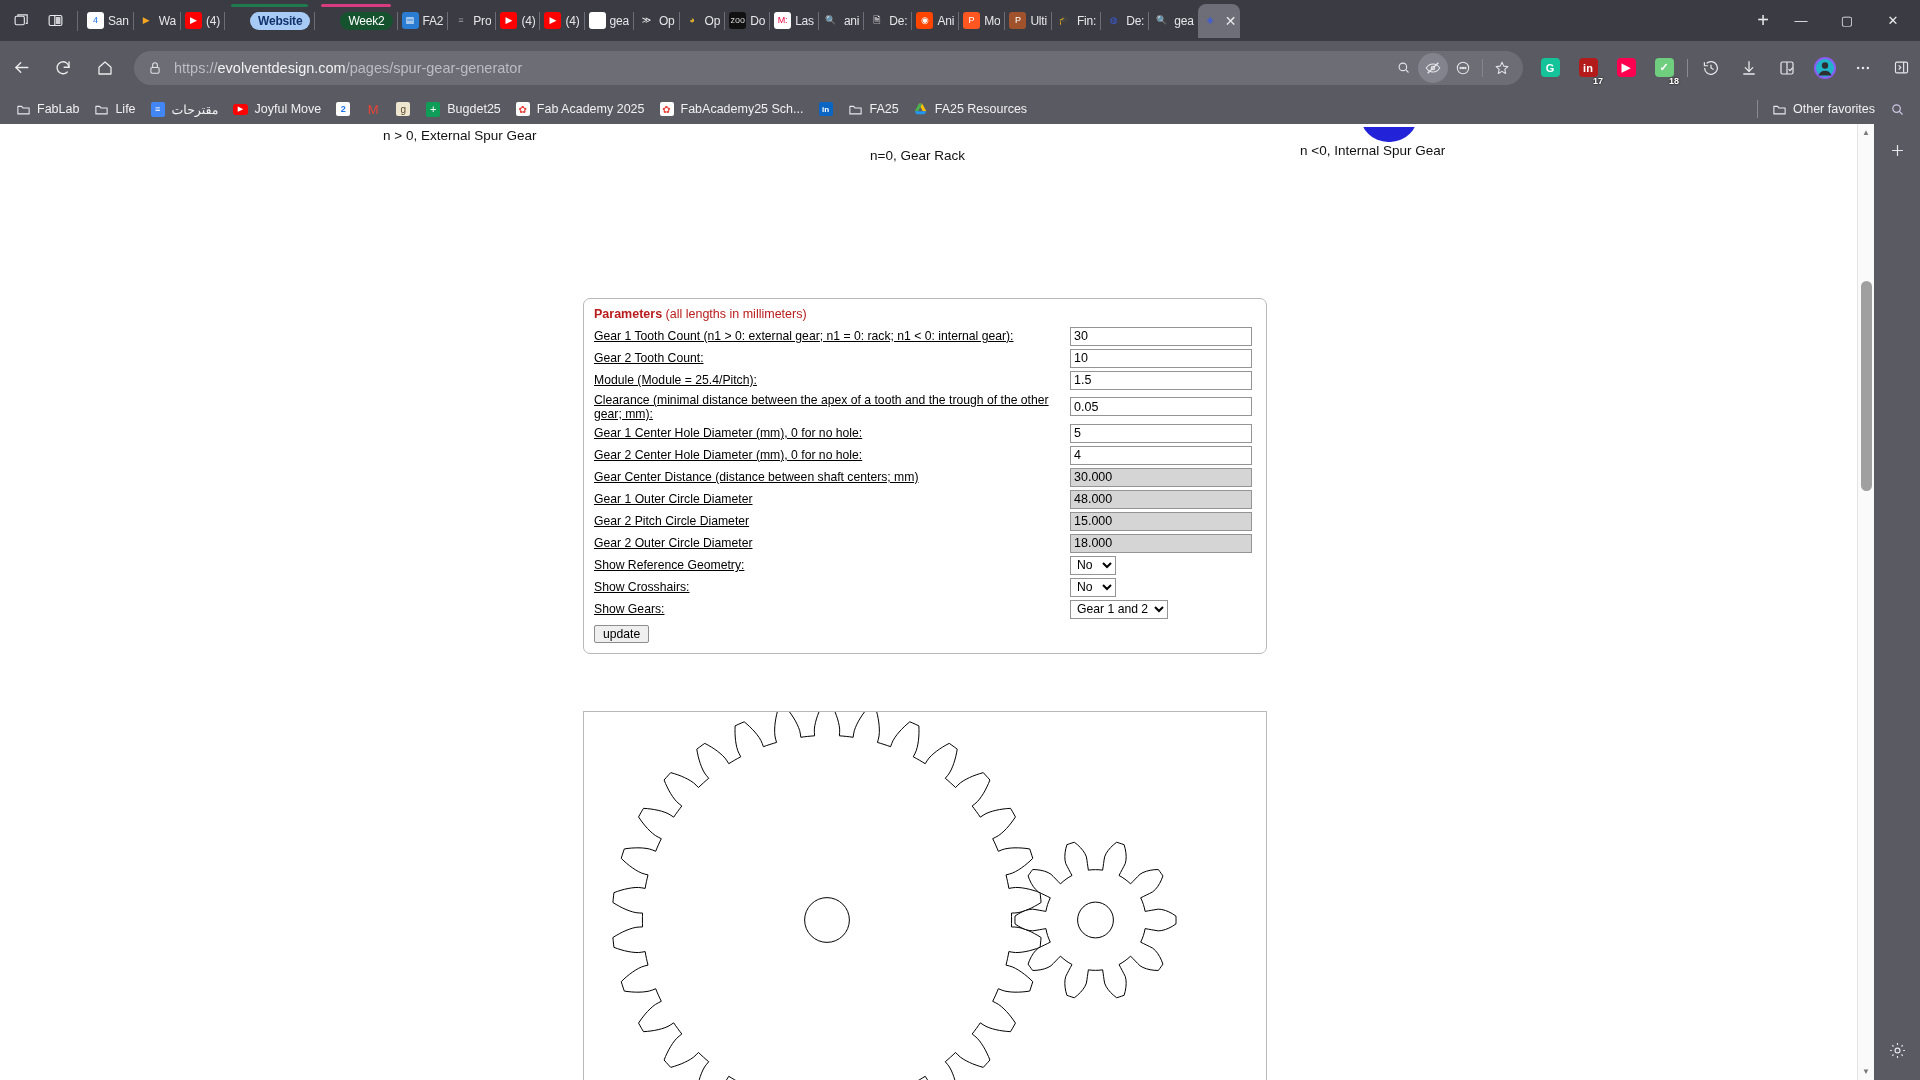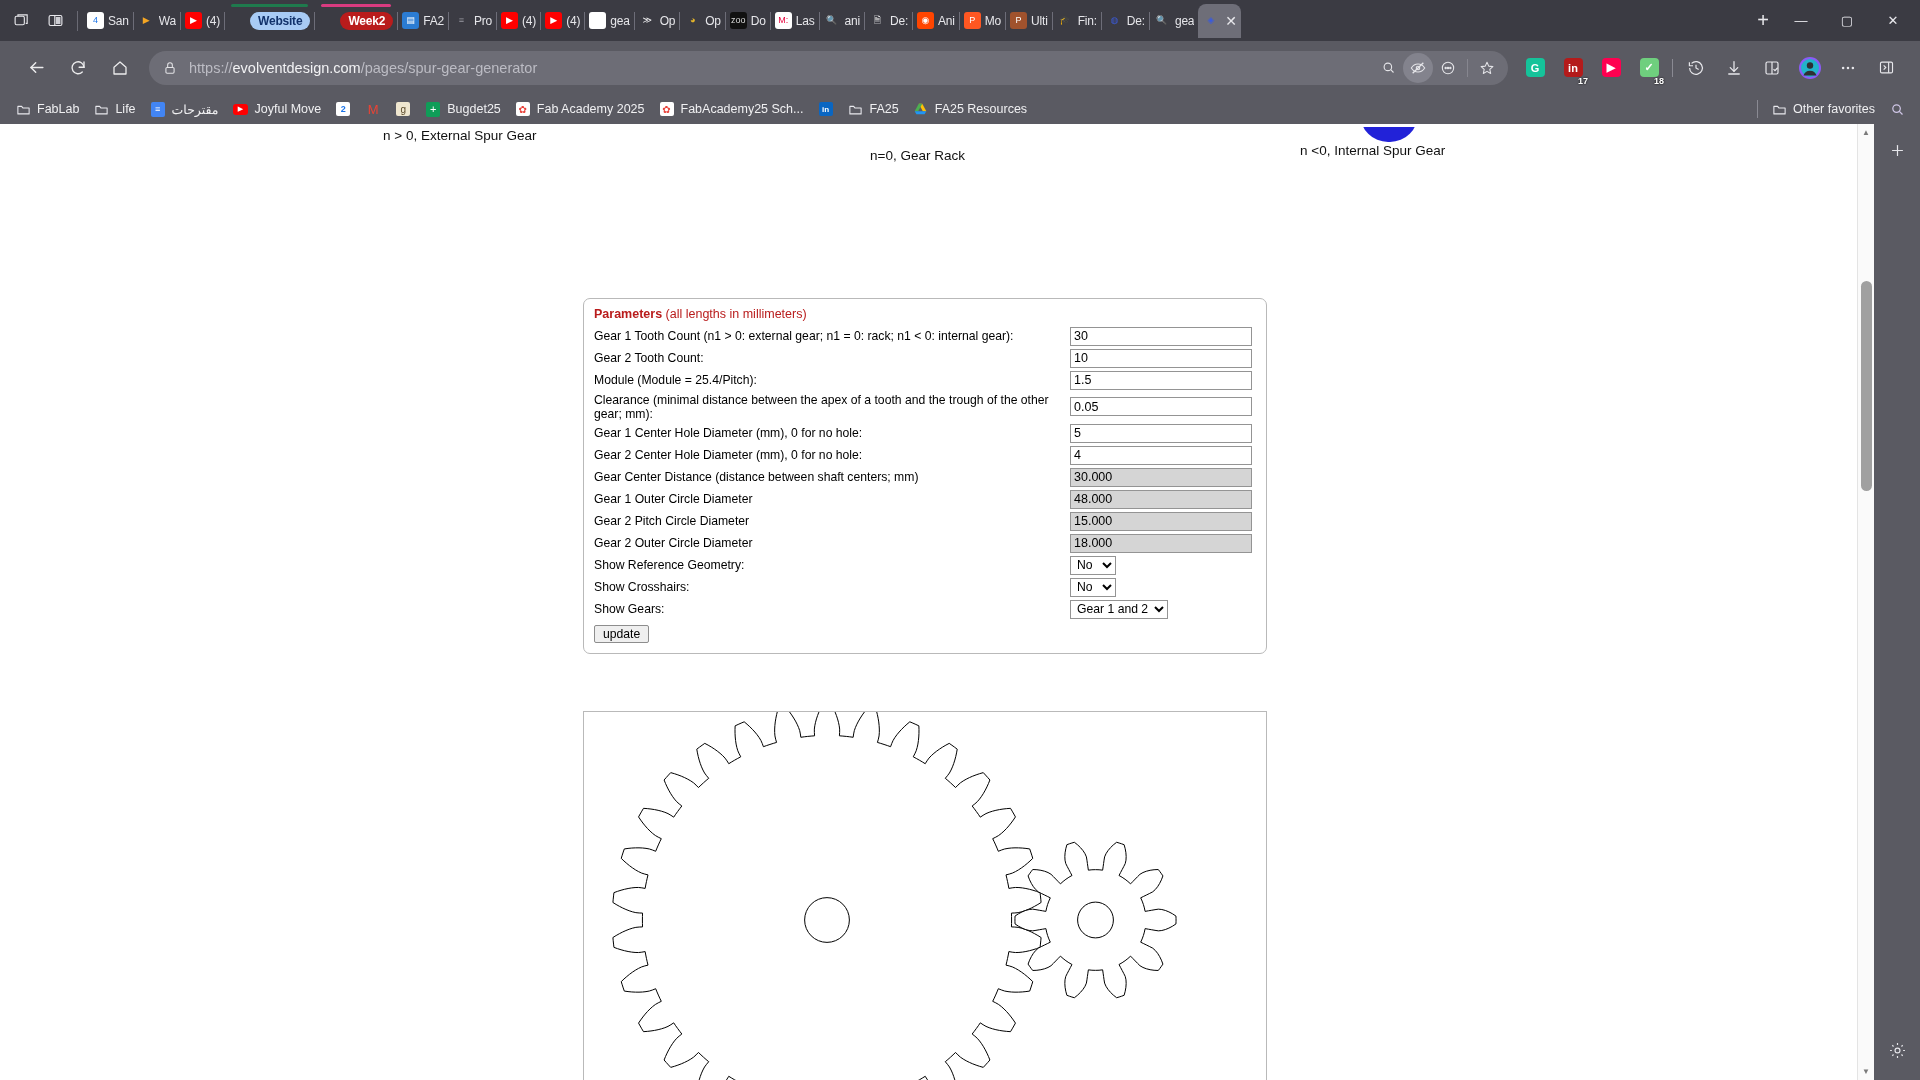--- a/index.html
+++ b/index.html
@@ -45,21 +45,21 @@
   }
   .tab .tclose { font-size:14px; color:#e8e8ec; margin-left:2px; }
   .tab-top-accent { position:absolute; top:0; left:6px; right:6px; height:3px; border-radius:2px; }
   .newtab { width:30px; height:30px; display:flex;align-items:center;justify-content:center;
             color:#e8e8ec; font-size:20px; flex:0 0 30px; }
   .wincontrols { display:flex; align-items:center; flex:0 0 auto; margin-left:auto; }
   .wincontrols div { width:46px; height:41px; display:flex; align-items:center; justify-content:center;
                      color:#e9e9ee; font-size:13px; }
 
   
-  .navbar { height:53px; flex:0 0 53px; display:flex; align-items:center; padding:0 15px; background:#5a5a62; }
+  .navbar { height:53px; flex:0 0 53px; display:flex; align-items:center; padding:0 0; background:#5a5a62; }
   .navbtn { width:36px; height:36px; border-radius:50%; display:flex; align-items:center;
             justify-content:center; color:#ececed; flex:0 0 36px; margin:0 3px; }
   .omnibox {
     flex:1 1 auto; height:34px; background:#6d6d76; border-radius:17px;
     display:flex; align-items:center; padding:0 6px 0 14px; margin:0 8px;
     min-width:0;
   }
   .omnibox .lockicon { margin-right:12px; display:flex; color:#e3e3e6; }
   .urltext { font-size:14.5px; color:#f2f2f4; white-space:nowrap; overflow:hidden; flex:1 1 auto;}
   .urltext .dim { color:#bcbcc4; }
@@ -100,21 +100,21 @@
   .blob-clip { position:absolute; left:1350px; top:-22px; width:80px; height:25px; background:#fff; }
 
   .params-box {
     position:absolute; left:583px; top:174px; width:684px;
     border:1px solid #b9b9b9; border-radius:7px; background:#fff;
     padding:8px 10px 10px 10px;
   }
   .params-title { font-size:12.5px; color:#b91c1c; margin-bottom:4px; }
   .params-title b { font-weight:bold; }
   table.ptable { border-collapse:collapse; width:100%; }
-  table.ptable td { font-size:12.2px; color:#000; padding:1.5px 0; vertical-align:middle; }
+  table.ptable td { font-size:12.2px; color:#000; padding:1.5px 0; vertical-align:middle;text-decoration:underline; }
   table.ptable td.lab { padding-right:8px; }
   table.ptable td.val { width:186px; }
   input.pin {
     width:182px; height:19px; font-size:12.5px; font-family:"Liberation Sans",sans-serif;
     border:1px solid #949494; padding:0 3px; background:#fff; color:#000; border-radius:0;
   }
   input.pin.ro { background:#d5d5d5; }
   select.psel {
     font-size:12.2px; font-family:"Liberation Sans",sans-serif;
     border:1px solid #949494; background:#fff; color:#000;
@@ -187,21 +187,21 @@
         <div class="tab-divider"></div>
         <div class="tab wide">
           <div class="tab-top-accent" style="background: rgb(31, 122, 77);"></div>
           <span class="favicon" style="background: transparent; color: rgb(255, 255, 255);"></span>
           <span class="tlabel" style="background: rgb(168, 203, 245); color: rgb(18, 50, 107); padding: 2px 8px; border-radius: 10px; max-width: none; font-weight: bold;">Website</span>
         </div>
         <div class="tab-divider"></div>
         <div class="tab wide">
           <div class="tab-top-accent" style="background: rgb(217, 59, 128);"></div>
           <span class="favicon" style="background: transparent; color: rgb(255, 255, 255);"></span>
-          <span class="tlabel" style="background: #b91c1c; color: rgb(255, 255, 255); padding: 2px 8px; border-radius: 10px; max-width: none; font-weight: bold;">Week2</span>
+          <span class="tlabel" style="background: #14532d; color: rgb(255, 255, 255); padding: 2px 8px; border-radius: 10px; max-width: none; font-weight: normal;">Week2</span>
         </div>
         <div class="tab-divider"></div>
         <div class="tab">
           <span class="favicon" style="background: rgb(43, 124, 211); color: rgb(255, 255, 255);">▤</span>
           <span class="tlabel">FA2</span>
         </div>
         <div class="tab-divider"></div>
         <div class="tab">
           <span class="favicon" style="background: transparent; color: rgb(154, 154, 164);">≡</span>
           <span class="tlabel">Pro</span>

